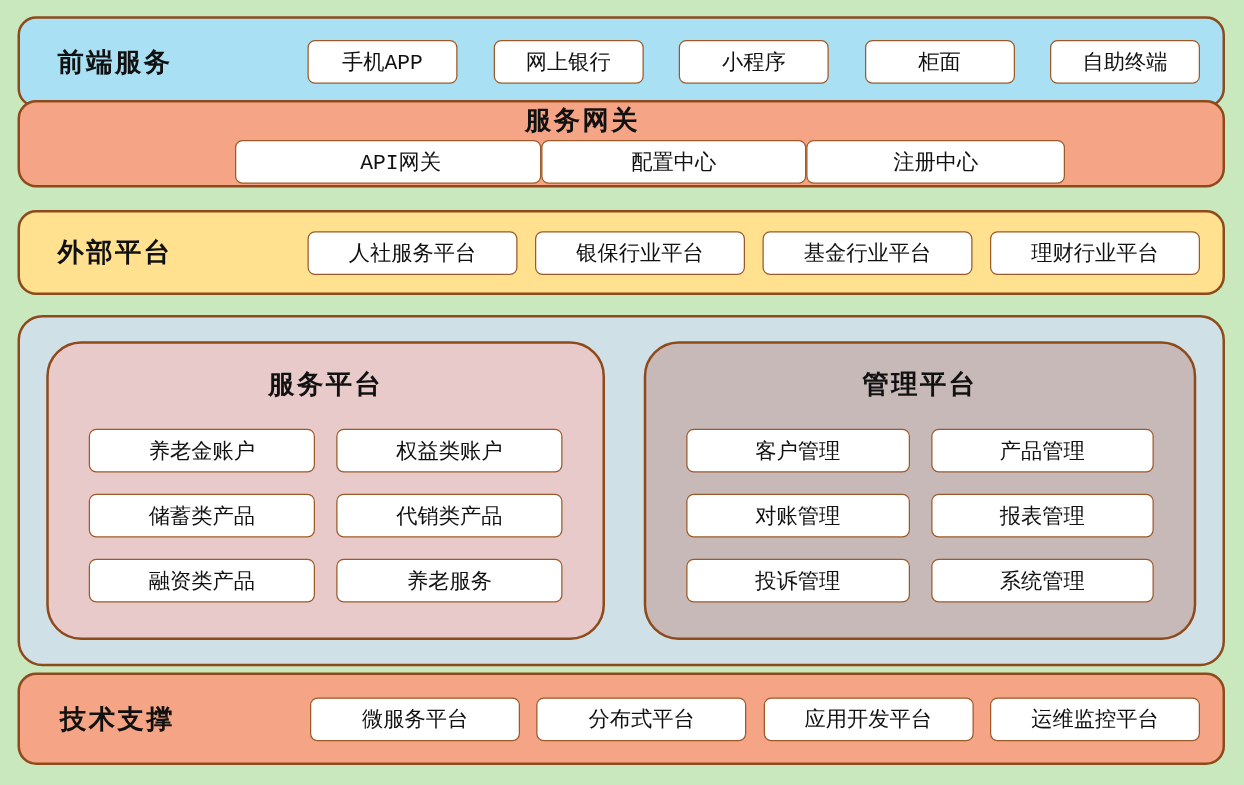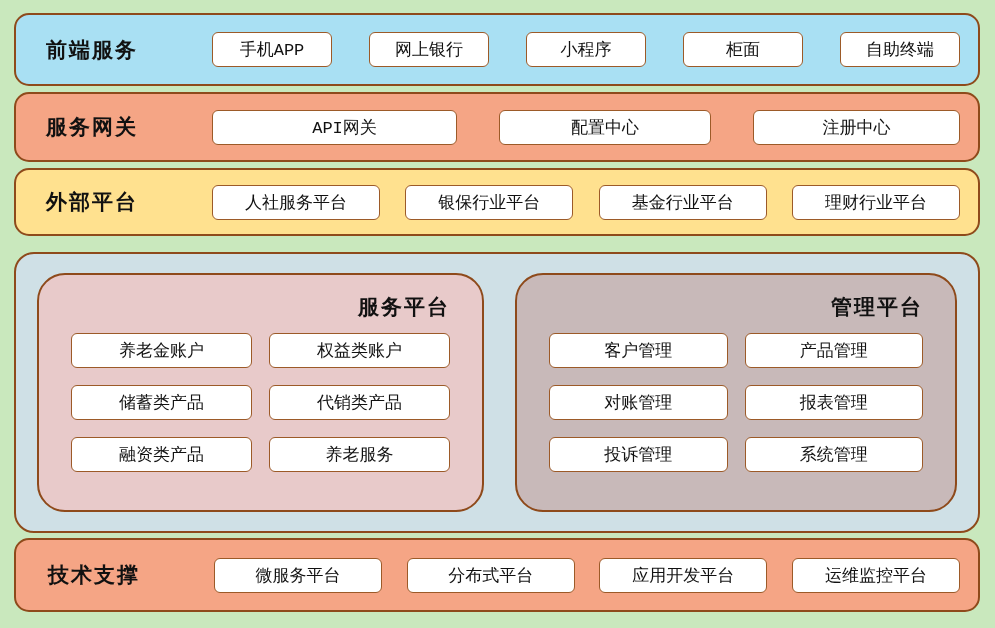--- a/index.html
+++ b/index.html
@@ -19,35 +19,36 @@
     position: absolute;
     left: 14px;
     width: 966px;
     border: 2.5px solid var(--border);
     border-radius: 15px;
     display: flex;
     align-items: center;
     padding: 0 18px 0 30px;
   }
   .row-frontend { top: 13px;  height: 73px; background: var(--frontend_bg); }
-  .row-gateway  { top: 92px;  height: 70px; background: var(--gateway_bg); }
+  .row-gateway  { top: 80px;  height: 70px; background: var(--gateway_bg); flex-direction: column; }
   .row-external { top: 168px; height: 68px; background: var(--external_bg); }
   .row-support  { top: 538px; height: 74px; background: var(--support_bg); padding-left: 32px; }
   .row-label {
     width: 166px;
     flex-shrink: 0;
     font-size: 21px;
     font-weight: bold;
     letter-spacing: 2px;
   }
   .row-items {
     flex: 1;
     display: flex;
     justify-content: space-between;
     align-items: center;
+    margin-left: 34px;
   }
   .box {
     background: var(--item_bg);
     border: 1.5px solid var(--item_border);
     border-radius: 6px;
     height: 35px;
     display: flex;
     align-items: center;
     justify-content: center;
     font-size: 17px;
@@ -73,26 +74,26 @@
     padding: 19px 21px;
   }
   .panel {
     border: 2px solid var(--border);
     border-radius: 28px;
     padding: 14px 32px 0;
   }
   .panel-service { width: 447px; background: var(--service_bg); }
   .panel-mgmt    { width: 442px; background: var(--mgmt_bg); }
   .panel-title {
-    text-align: right;
+    text-align: center;
     font-size: 21px;
     font-weight: bold;
     letter-spacing: 2px;
     padding-top: 4px;
-    margin-bottom: 12px;
+    margin-bottom: 22px;
   }
   .panel-grid {
     display: grid;
     grid-template-columns: 1fr 1fr;
     column-gap: 40px;
     row-gap: 21px;
     gap: 17px;
   }
   .panel-grid .box { width: auto; }
 </style>

